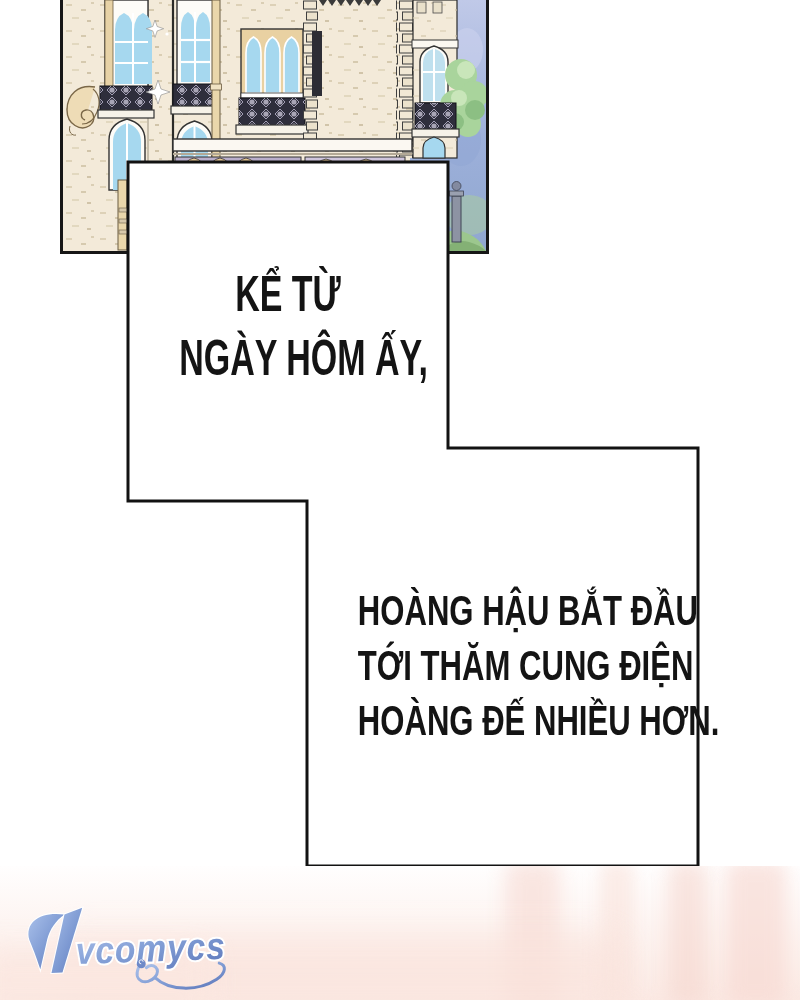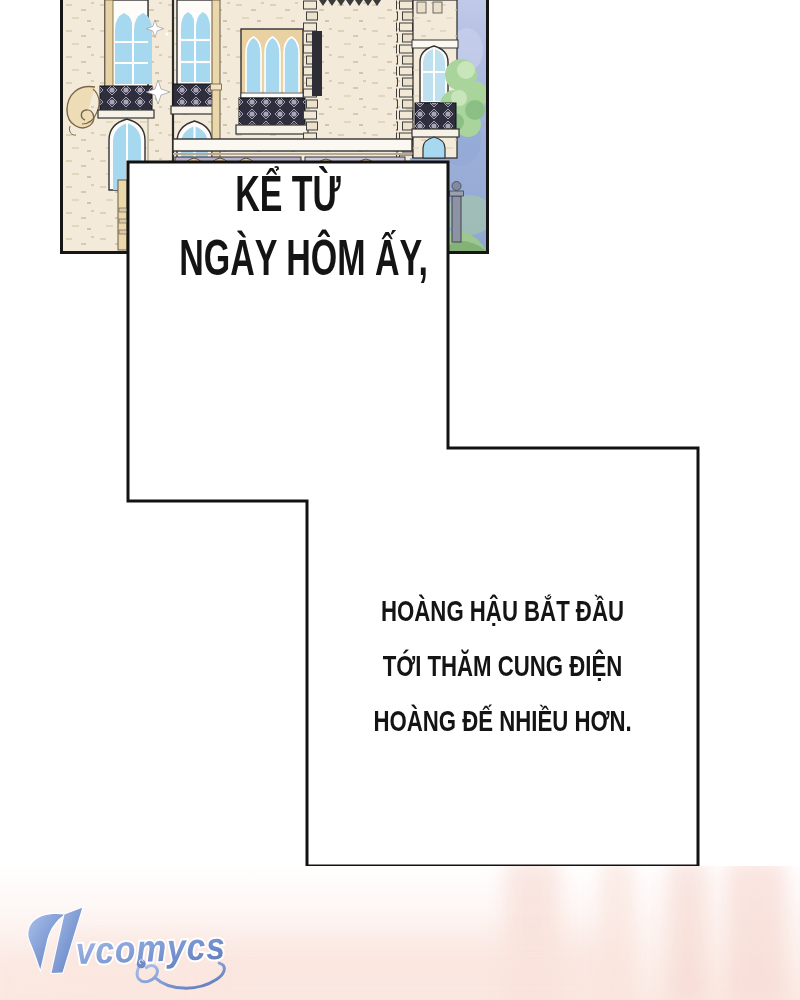--- a/index.html
+++ b/index.html
@@ -17,22 +17,22 @@
   }
   #castle-panel svg{display:block; width:100%; height:100%;}
   
   #narration-shape{position:absolute; left:0; top:0; width:800px; height:1000px; pointer-events:none;}
   
   .ntext{
     position:absolute; color:#141414; font-weight:bold; text-align:center;
     white-space:nowrap;
   }
   .nline{display:block; transform:scaleX(0.68); transform-origin:50% 50%;}
-  #ntext-1{left:128px; top:162px; width:320px; font-size:50px; line-height:64px;}
-  #ntext-2{left:307px; top:448px; width:391px; padding-top:135px; font-size:30px; line-height:55px;}
+  #ntext-1{left:128px; top:162px; width:320px; padding-top:100px; font-size:50px; line-height:64px;}
+  #ntext-2{left:307px; top:448px; width:391px; padding-top:135px; font-size:42px; line-height:55px;}
   #ntext-2 .nline{transform:scaleX(0.74);}
   
   #bottom-art{
     position:absolute; left:0; top:866px; width:800px; height:134px; overflow:hidden;
     background:linear-gradient(180deg,#fffefe 0%,#fdf4f1 45%,#fbe9e3 100%);
   }
   .pinkband{position:absolute; border-radius:10px;}
   .pb1{left:505px; top:-6px; width:55px; height:146px; background:#f7dbd4; filter:blur(10px); opacity:.65;}
   .pb2{left:600px; top:-6px; width:34px; height:146px; background:#f9e2db; filter:blur(8px); opacity:.6;}
   .pb3{left:668px; top:-6px; width:40px; height:146px; background:#f5d6ce; filter:blur(10px); opacity:.6;}

